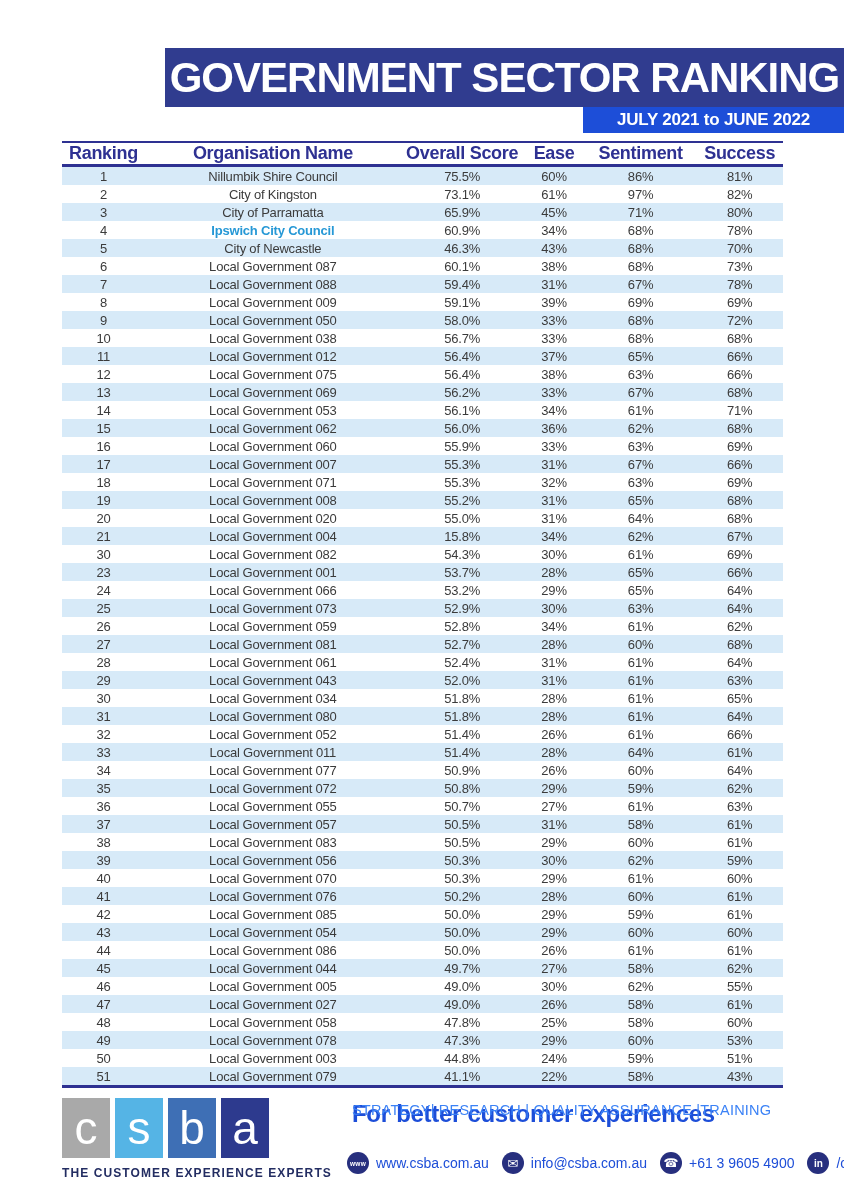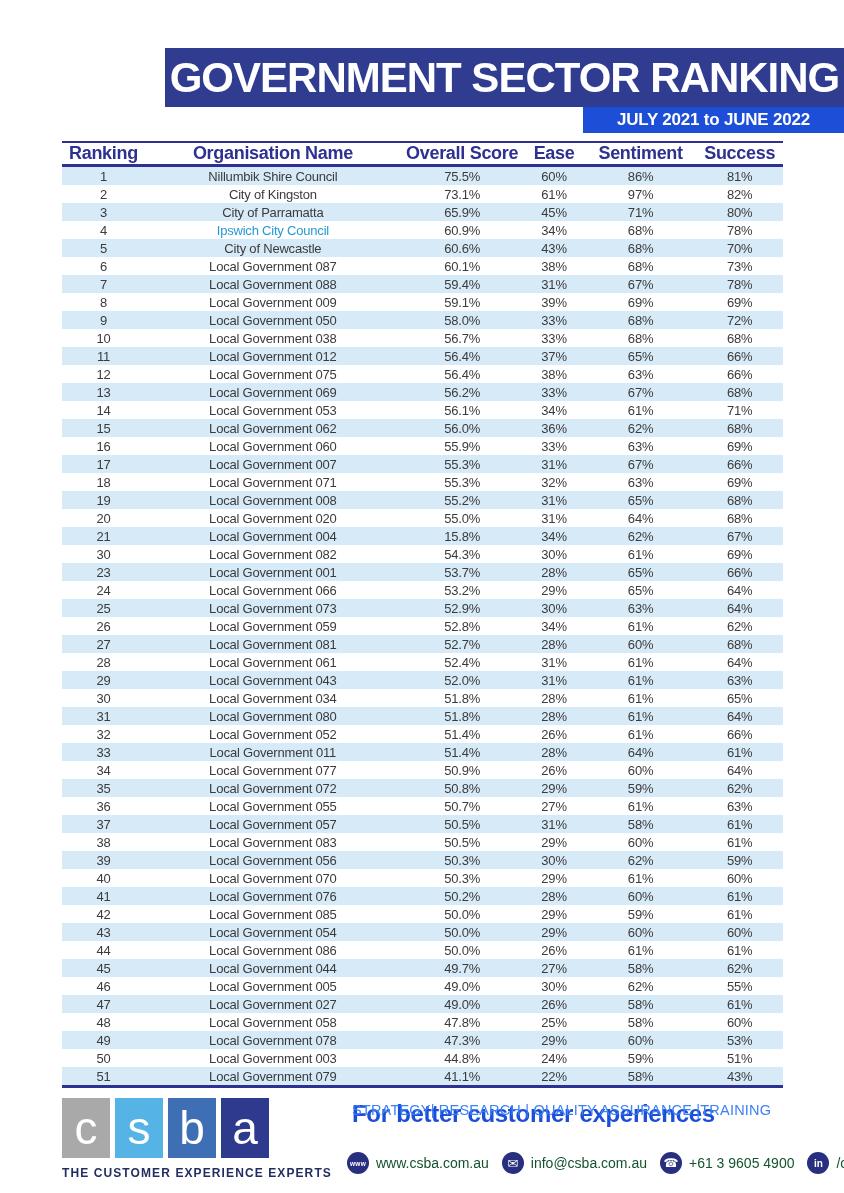--- a/index.html
+++ b/index.html
@@ -34,21 +34,21 @@
   }
   .tbody { border-bottom:3px solid #2e3192; }
   .row {
     display:flex; align-items:center; height:18px;
     font-size:13px; color:#3b3b3b; letter-spacing:-0.2px;
   }
   .tbody .row:nth-child(odd) { background:#d7eaf8; }
   .cell { text-align:center; overflow:hidden; white-space:nowrap; }
   .c0 { width:11.5%; } .c1 { width:35.5%; } .c2 { width:17%; }
   .c3 { width:8.5%; }  .c4 { width:15.5%; } .c5 { width:12%; }
-  .row.highlight .c1 { color:#2698d6; font-weight:400; }
+  .row.highlight .c1 { color:#2698d6; font-weight:700; }
 
   
   .logo { position:absolute; left:62px; top:1098px; display:flex; gap:5px; }
   .logo-sq {
     width:48px; height:60px; display:flex; align-items:center; justify-content:center;
     color:#ffffff; font-size:46px; font-weight:400; line-height:1;
   }
   .tagline {
     position:absolute; left:62px; top:1166px; width:222px;
     color:#232d62; font-size:12px; font-weight:700; letter-spacing:1.1px; white-space:nowrap;
@@ -58,21 +58,21 @@
     color:#1d4ed8; font-size:24px; font-weight:700; letter-spacing:-0.3px; white-space:nowrap;
   }
   .services {
     position:absolute; left:352px; top:1102px;
     color:#3b82f6; font-size:14.5px; font-weight:400; letter-spacing:0.2px; white-space:nowrap;
   }
   .contacts {
     position:absolute; left:347px; top:1152px; display:flex; align-items:center; gap:13px;
   }
   .contact { display:flex; align-items:center; gap:7px; }
-  .contact-text { color:#14532d; font-size:14px; white-space:nowrap; }
+  .contact-text { color:#1d4ed8; font-size:14px; white-space:nowrap; }
   .cicon {
     width:22px; height:22px; border-radius:50%; background:#272f7e; color:#ffffff;
     display:flex; align-items:center; justify-content:center; flex:0 0 auto;
   }
   .cicon.globe    { font-size:6.5px; font-weight:700; letter-spacing:0.3px; }
   .cicon.email    { font-size:13px; }
   .cicon.phone    { font-size:12px; }
   .cicon.linkedin { font-size:10px; font-weight:700; }
 </style>
 </head>
@@ -125,21 +125,21 @@
           <div class="cell c0">4</div>
           <div class="cell c1">Ipswich City Council</div>
           <div class="cell c2">60.9%</div>
           <div class="cell c3">34%</div>
           <div class="cell c4">68%</div>
           <div class="cell c5">78%</div>
         </div>
         <div class="row">
           <div class="cell c0">5</div>
           <div class="cell c1">City of Newcastle</div>
-          <div class="cell c2">60.6%</div>
+          <div class="cell c2">46.3%</div>
           <div class="cell c3">43%</div>
           <div class="cell c4">68%</div>
           <div class="cell c5">70%</div>
         </div>
         <div class="row">
           <div class="cell c0">6</div>
           <div class="cell c1">Local Government 087</div>
           <div class="cell c2">60.1%</div>
           <div class="cell c3">38%</div>
           <div class="cell c4">68%</div>

